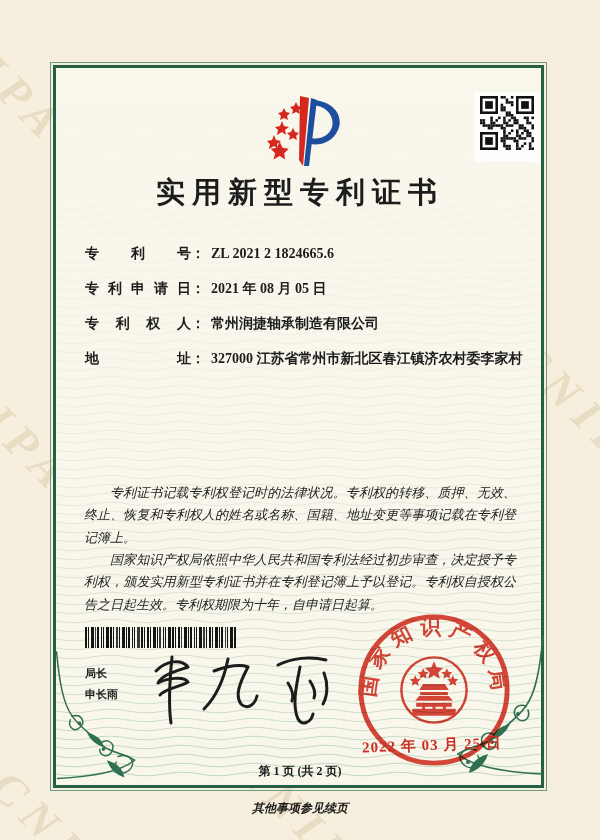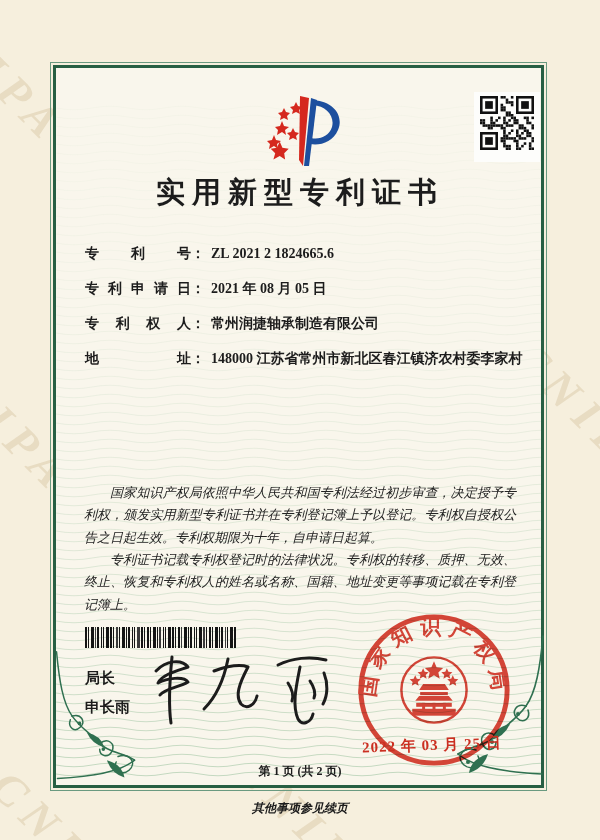--- a/index.html
+++ b/index.html
@@ -54,21 +54,21 @@
   
   .body-text{
     position:absolute;left:84px;top:482px;width:432px;z-index:2;
     font-size:13px;line-height:1.72;text-align:justify;
     font-style:italic;font-weight:500;color:#222;
   }
   .body-text p{margin:0;text-indent:2em;}
   
   .barcode{position:absolute;left:85px;top:627px;z-index:2;}
   
-  .signer{position:absolute;left:85px;top:664px;z-index:2;font-size:15px;font-weight:700;line-height:1.95;}
+  .signer{position:absolute;left:85px;top:664px;z-index:2;font-size:11px;font-weight:700;line-height:1.95;font-family:Liberation Mono, monospace;}
   .signature{position:absolute;left:142px;top:643px;z-index:2;}
   
   .seal{position:absolute;left:350px;top:606px;z-index:3;opacity:0.92;mix-blend-mode:multiply;}
   .seal-date{
     position:absolute;left:355px;top:736px;width:154px;z-index:4;
     text-align:center;color:#cb2f21;font-size:15px;font-weight:700;
     letter-spacing:1px;transform:rotate(-2deg);white-space:nowrap;
   }
   
   .page-no{
@@ -367,29 +367,29 @@
       <span class="f-label">专利申请日</span><span class="f-colon">：</span><span class="f-value">2021 年 08 月 05 日</span>
       
     </div>
 
     <div class="field-row">
       <span class="f-label">专利权人</span><span class="f-colon">：</span><span class="f-value">常州润捷轴承制造有限公司</span>
       
     </div>
 
     <div class="field-row">
-      <span class="f-label">地址</span><span class="f-colon">：</span><span class="f-value">148000 江苏省常州市新北区春江镇济农村委李家村</span>
+      <span class="f-label">地址</span><span class="f-colon">：</span><span class="f-value">327000 江苏省常州市新北区春江镇济农村委李家村</span>
       
     </div>
 
   </div>
 
   <div class="body-text" id="body-paras">
+      <p>专利证书记载专利权登记时的法律状况。专利权的转移、质押、无效、终止、恢复和专利权人的姓名或名称、国籍、地址变更等事项记载在专利登记簿上。</p>
       <p>国家知识产权局依照中华人民共和国专利法经过初步审查，决定授予专利权，颁发实用新型专利证书并在专利登记簿上予以登记。专利权自授权公告之日起生效。专利权期限为十年，自申请日起算。</p>
-      <p>专利证书记载专利权登记时的法律状况。专利权的转移、质押、无效、终止、恢复和专利权人的姓名或名称、国籍、地址变更等事项记载在专利登记簿上。</p>
     </div>
 
   <svg id="barcode-svg" class="barcode" width="158" height="21">
       <rect x="0" y="0" width="2" height="21" fill="#141414"></rect>
       <rect x="3" y="0" width="1" height="21" fill="#141414"></rect>
       <rect x="6" y="0" width="3" height="21" fill="#141414"></rect>
       <rect x="10" y="0" width="1" height="21" fill="#3a3a3a"></rect>
       <rect x="12" y="0" width="2" height="21" fill="#141414"></rect>
       <rect x="16" y="0" width="1" height="21" fill="#141414"></rect>
       <rect x="18" y="0" width="1" height="21" fill="#141414"></rect>

